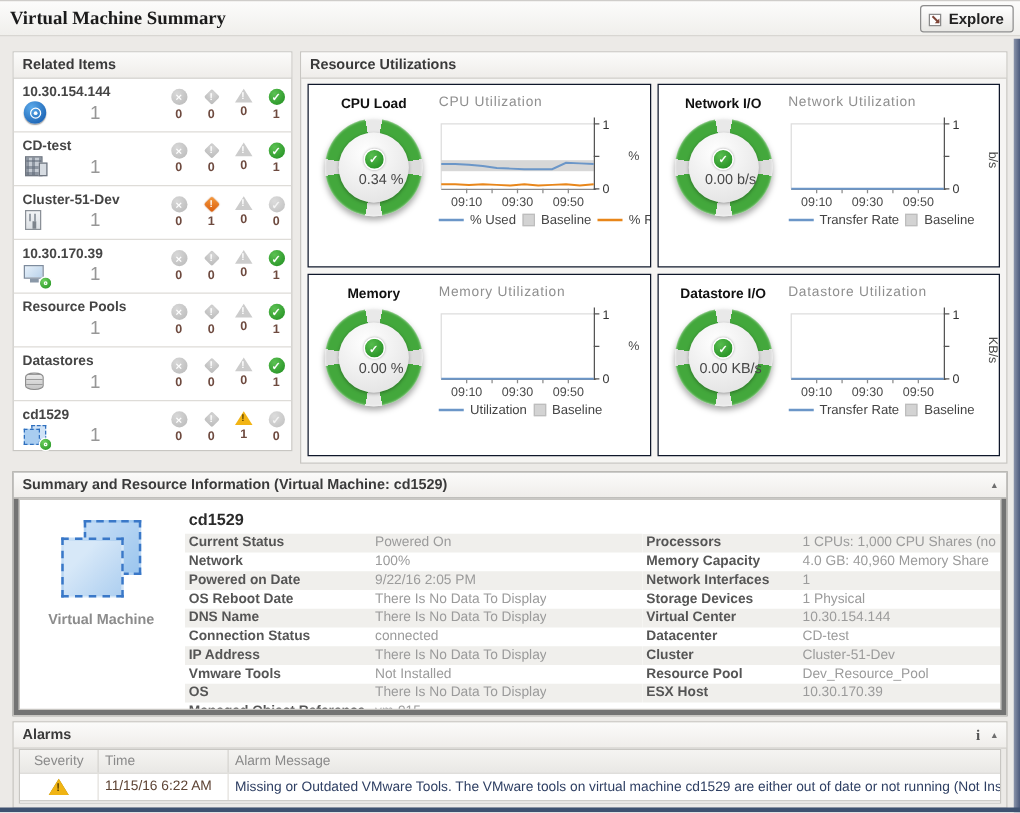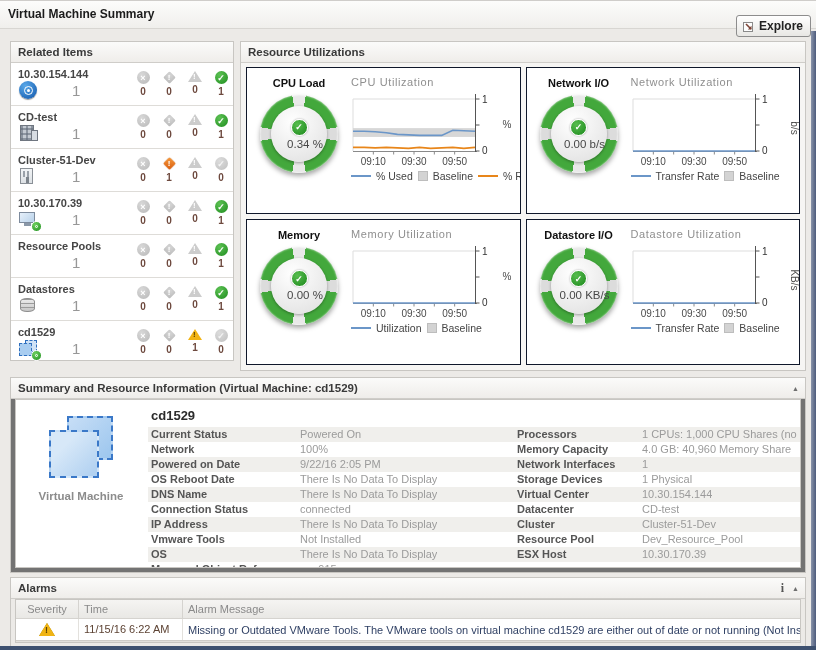--- a/index.html
+++ b/index.html
@@ -3,22 +3,22 @@
 <meta charset="utf-8">
 <style>
   html,body{margin:0;padding:0;background:#fff;}
   body{font-family:"Liberation Sans",sans-serif;}
   #app{position:relative;width:816px;height:650px;background:#eceae7;overflow:hidden;
        border-top:1px solid #cfcdca;box-sizing:border-box;}
 
   
   .titlebar{position:absolute;left:0;top:0;width:816px;height:27px;
             background:linear-gradient(#fcfcfb,#f0efec);border-bottom:1px solid #d8d6d2;}
-  .page-title{position:absolute;left:8px;top:6px;font-size:12px;font-weight:bold;color:#1b1b1b;}
-  .explore-btn{position:absolute;right:5px;top:14px;height:20px;padding:0 7px 0 5px;
+  .page-title{position:absolute;left:8px;top:6px;font-size:15px;font-weight:bold;color:#1b1b1b;font-family:Liberation Serif, serif;}
+  .explore-btn{position:absolute;right:5px;top:3px;height:20px;padding:0 7px 0 5px;
                background:linear-gradient(#ffffff,#e8e7e4);border:1px solid #8d8d8d;border-radius:3px;
                display:flex;align-items:center;gap:4px;font-size:12px;font-weight:bold;color:#222;cursor:pointer;}
 
   
   .panel{position:absolute;background:#fff;border:1px solid #c8c6c2;box-sizing:border-box;}
   .panel-header{height:20px;line-height:20px;padding-left:7px;font-size:11.5px;font-weight:bold;color:#3a3a3a;
                 background:linear-gradient(#fbfbfa,#efedea);border-bottom:1px solid #cfcdc9;position:relative;}
   .hdr-icons{position:absolute;right:6px;top:0;height:20px;display:flex;align-items:center;gap:8px;}
   .collapse-icon{font-size:7px;color:#6e6e6e;cursor:pointer;line-height:1;}
   .info-icon{font-family:"Liberation Serif",serif;font-weight:bold;font-size:12px;color:#555;cursor:pointer;line-height:1;}

